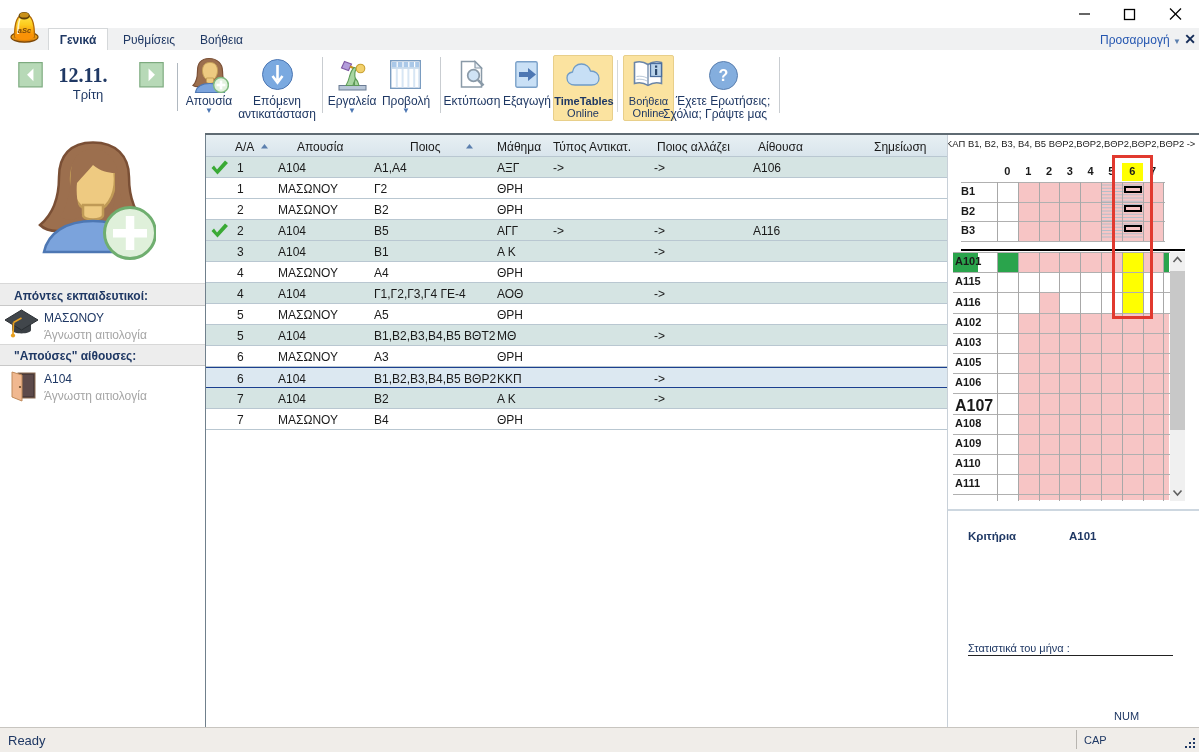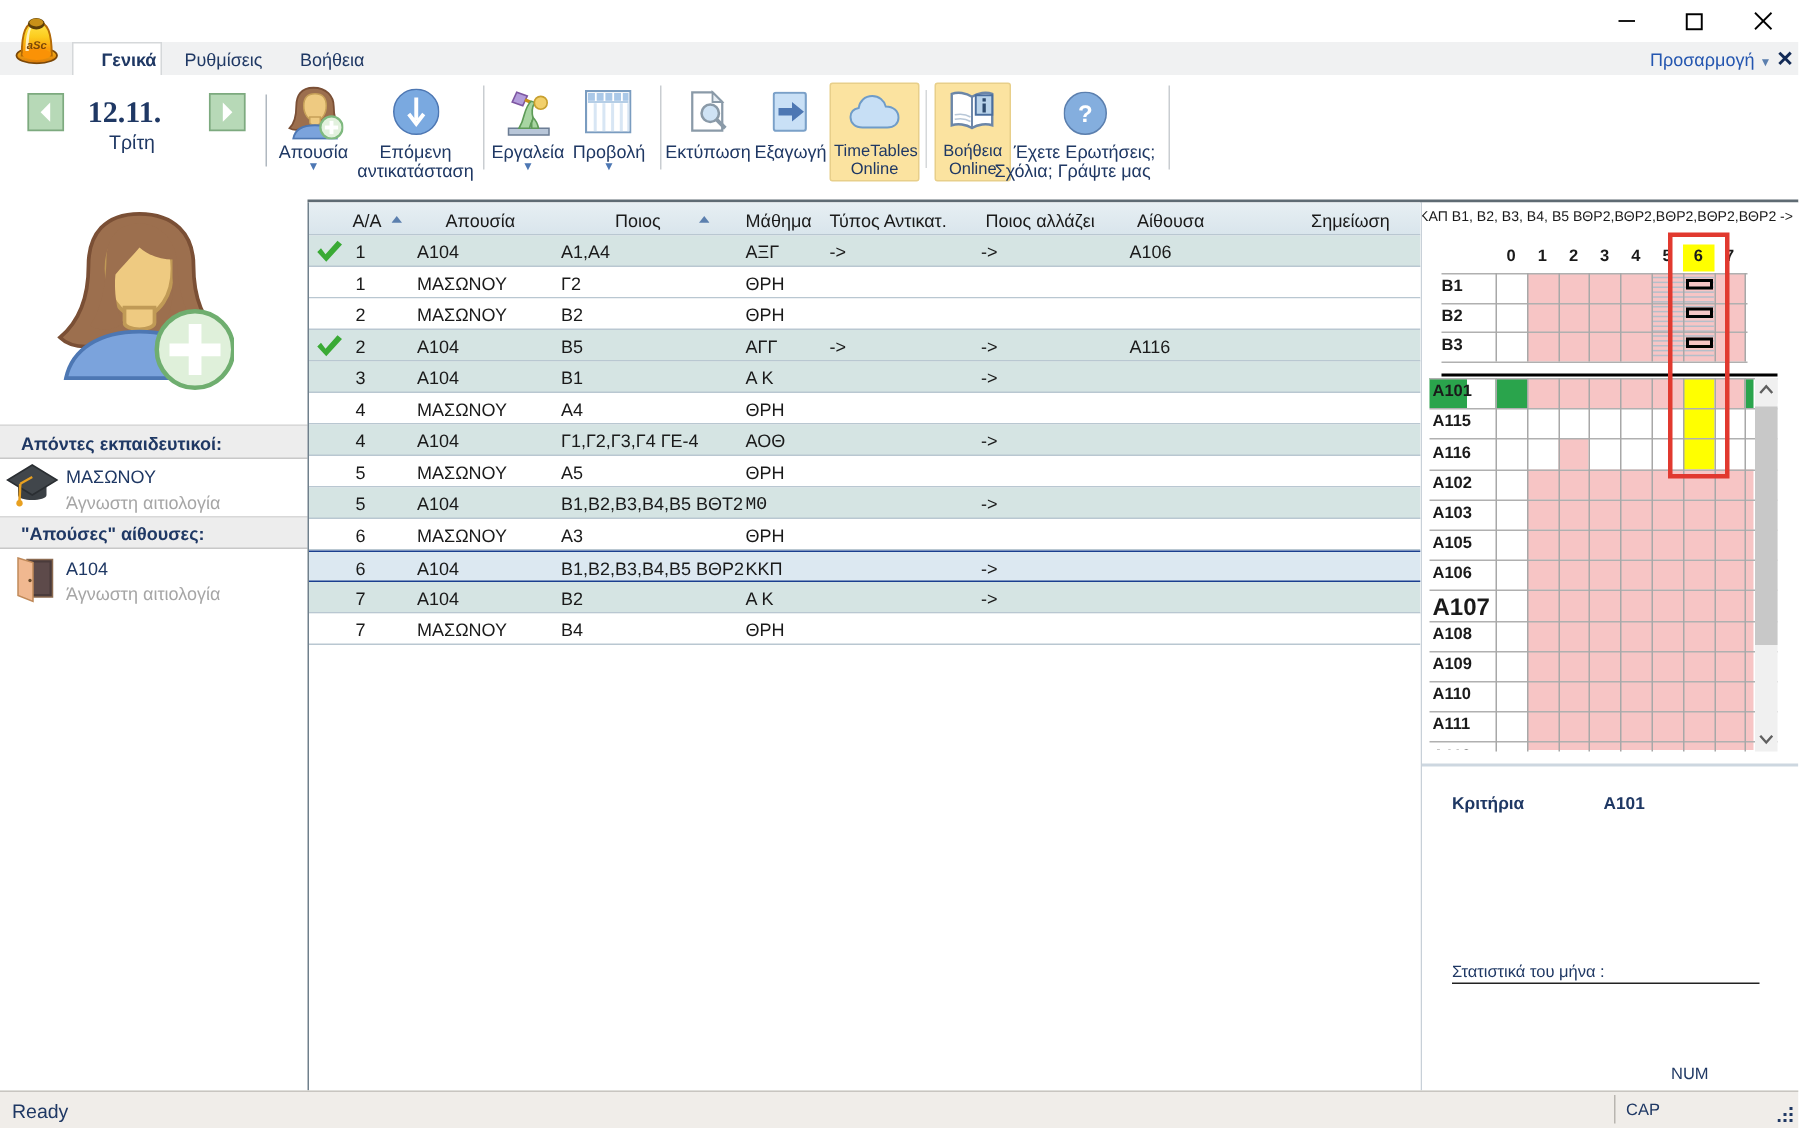--- a/index.html
+++ b/index.html
@@ -16,21 +16,21 @@
 <div class="abs" style="left:0;top:0;width:1199px;height:28px;background:#ffffff;"></div>
 <svg class="abs" style="left:1070px;top:0;width:129px;height:28px;" viewBox="0 0 129 28">
   <line x1="9" y1="14" x2="20" y2="14" stroke="#000" stroke-width="1.2"></line>
   <rect x="54.5" y="9.5" width="10" height="10" fill="none" stroke="#000" stroke-width="1.3"></rect>
   <line x1="100" y1="8.5" x2="111" y2="19.5" stroke="#000" stroke-width="1.2"></line>
   <line x1="111" y1="8.5" x2="100" y2="19.5" stroke="#000" stroke-width="1.2"></line>
 </svg>
 
 <div class="abs" style="left:0;top:28px;width:1199px;height:22px;background:#f0f1f2;"></div>
 <div class="abs" style="left:48px;top:28px;width:60px;height:22px;background:#ffffff;border:1px solid #d5d8da;border-bottom:none;"></div>
-<div class="abs navy" style="left:48px;top:33px;width:76px;text-align:center;font-size:12px;font-weight:bold;">Γενικά</div>
+<div class="abs navy" style="left:48px;top:33px;width:60px;text-align:center;font-size:12px;font-weight:bold;">Γενικά</div>
 <div class="abs navy" style="left:123px;top:33px;font-size:12px;">Ρυθμίσεις</div>
 <div class="abs navy" style="left:200px;top:33px;font-size:12px;">Βοήθεια</div>
 <div class="abs" style="left:1100px;top:31px;width:99px;font-size:12px;color:#2456b0;white-space:nowrap;">Προσαρμογή <span style="font-size:8px;color:#5b7fae;">▼</span> <span style="color:#122a56;font-weight:bold;font-size:14px;">✕</span></div>
 
 <svg class="abs" style="left:10px;top:10px;width:29px;height:33px;" viewBox="0 0 29 33">
   <defs>
     <linearGradient id="bellg" x1="0" y1="0" x2="0" y2="1">
       <stop offset="0" stop-color="#ffe64e"></stop>
           <stop offset="0.45" stop-color="#fccc1e"></stop>
           <stop offset="0.8" stop-color="#fa9d0a"></stop>
@@ -130,21 +130,21 @@
 <svg class="abs" style="left:515px;top:61px;width:23px;height:27px;" viewBox="0 0 23 27">
   <rect x="0.8" y="0.8" width="21.4" height="25.4" rx="1.5" fill="#c9e0f6" stroke="#7aa0c8" stroke-width="1.4"></rect>
   <path d="M4 11 L13 11 L13 7 L21 13.5 L13 20 L13 16 L4 16 Z" fill="#4d77b3"></path>
 </svg>
 <div class="abs navy" style="left:487px;top:94px;width:80px;text-align:center;font-size:12px;">Εξαγωγή</div>
 
 <div class="abs" style="left:553px;top:55px;width:60px;height:66px;background:#fbe3a0;border:1px solid #e8cf8a;border-radius:2px;"></div>
 <svg class="abs" style="left:565px;top:62px;width:36px;height:25px;" viewBox="0 0 36 25">
   <path d="M10 23 C5 23 2 20 2 16 C2 12.5 4.5 10.5 7.5 10 C8 5.5 11.5 2 16.5 2 C21 2 24.5 5 25.5 9 C30.5 9 34 12 34 16.5 C34 20.5 31 23 26.5 23 Z" fill="#c7dff5" stroke="#6f9cc8" stroke-width="1.3"></path>
 </svg>
-<div class="abs navy" style="left:550px;top:95px;width:68px;text-align:center;font-size:11px;">TimeTables</div>
+<div class="abs navy" style="left:550px;top:95px;width:68px;text-align:center;font-size:11px;font-weight:bold;">TimeTables</div>
 <div class="abs navy" style="left:553px;top:107px;width:60px;text-align:center;font-size:11px;">Online</div>
 
 <div class="abs" style="left:617px;top:60px;width:1px;height:52px;background:#d5d8da;"></div>
 
 <div class="abs" style="left:623px;top:55px;width:51px;height:66px;background:#fbe3a0;border:1px solid #e8cf8a;border-radius:2px;"></div>
 <svg class="abs" style="left:632px;top:60px;width:33px;height:28px;" viewBox="0 0 33 28">
   <path d="M16 4.5 C12 1.8 6.5 1.2 2.5 2.6 L2.5 23.5 C6.5 22.2 12 22.8 16 25.4 C20 22.8 25.5 22.2 29.5 23.5 L29.5 2.6 C25.5 1.2 20 1.8 16 4.5 Z" fill="#ffffff" stroke="#6b86a8" stroke-width="1.6"></path>
   <path d="M16 4.5 L16 25.4" stroke="#6b86a8" stroke-width="1.3"></path>
   <path d="M4.5 19.5 C8 18.8 12.5 19.4 15 21 M4.5 16.5 C8 15.8 12.5 16.4 15 18" stroke="#b9c8d8" stroke-width="1" fill="none"></path>
   <rect x="18.5" y="3.5" width="11" height="13" fill="#b9d3ea" stroke="#4a6e9e" stroke-width="1.3"></rect>
@@ -279,21 +279,21 @@
   <div class="abs row" style="left:0;top:168.5px;width:741px;height:21px;background:#ffffff;border-bottom:1px solid #b9c7d1;">
     <div class="abs" style="left:31px;top:4px;">5</div>
     <div class="abs" style="left:72px;top:4px;">ΜΑΣΩΝΟΥ</div>
     <div class="abs" style="left:168px;top:4px;">A5</div>
     <div class="abs" style="left:291px;top:4px;">ΘΡΗ</div>
   </div>
   <div class="abs row" style="left:0;top:189.5px;width:741px;height:21px;background:#d5e4e3;border-bottom:1px solid #b9c7d1;">
     <div class="abs" style="left:31px;top:4px;">5</div>
     <div class="abs" style="left:72px;top:4px;">A104</div>
     <div class="abs" style="left:168px;top:4px;">B1,B2,B3,B4,B5 ΒΘΤ2</div>
-    <div class="abs" style="left:291px;top:4px;font-family:Liberation Mono, monospace;">ΜΘ</div>
+    <div class="abs" style="left:291px;top:4px;">ΜΘ</div>
     <div class="abs" style="left:448px;top:4px;">-&gt;</div>
   </div>
   <div class="abs row" style="left:0;top:210.5px;width:741px;height:21px;background:#ffffff;border-bottom:1px solid #b9c7d1;">
     <div class="abs" style="left:31px;top:4px;">6</div>
     <div class="abs" style="left:72px;top:4px;">ΜΑΣΩΝΟΥ</div>
     <div class="abs" style="left:168px;top:4px;">A3</div>
     <div class="abs" style="left:291px;top:4px;">ΘΡΗ</div>
   </div>
   <div class="abs row" style="left:0;top:231.5px;width:741px;height:21px;background:#dce8f1;border-top:1px solid #1b3f8f;border-bottom:1px solid #1b3f8f;">
     <div class="abs" style="left:31px;top:4px;">6</div>

